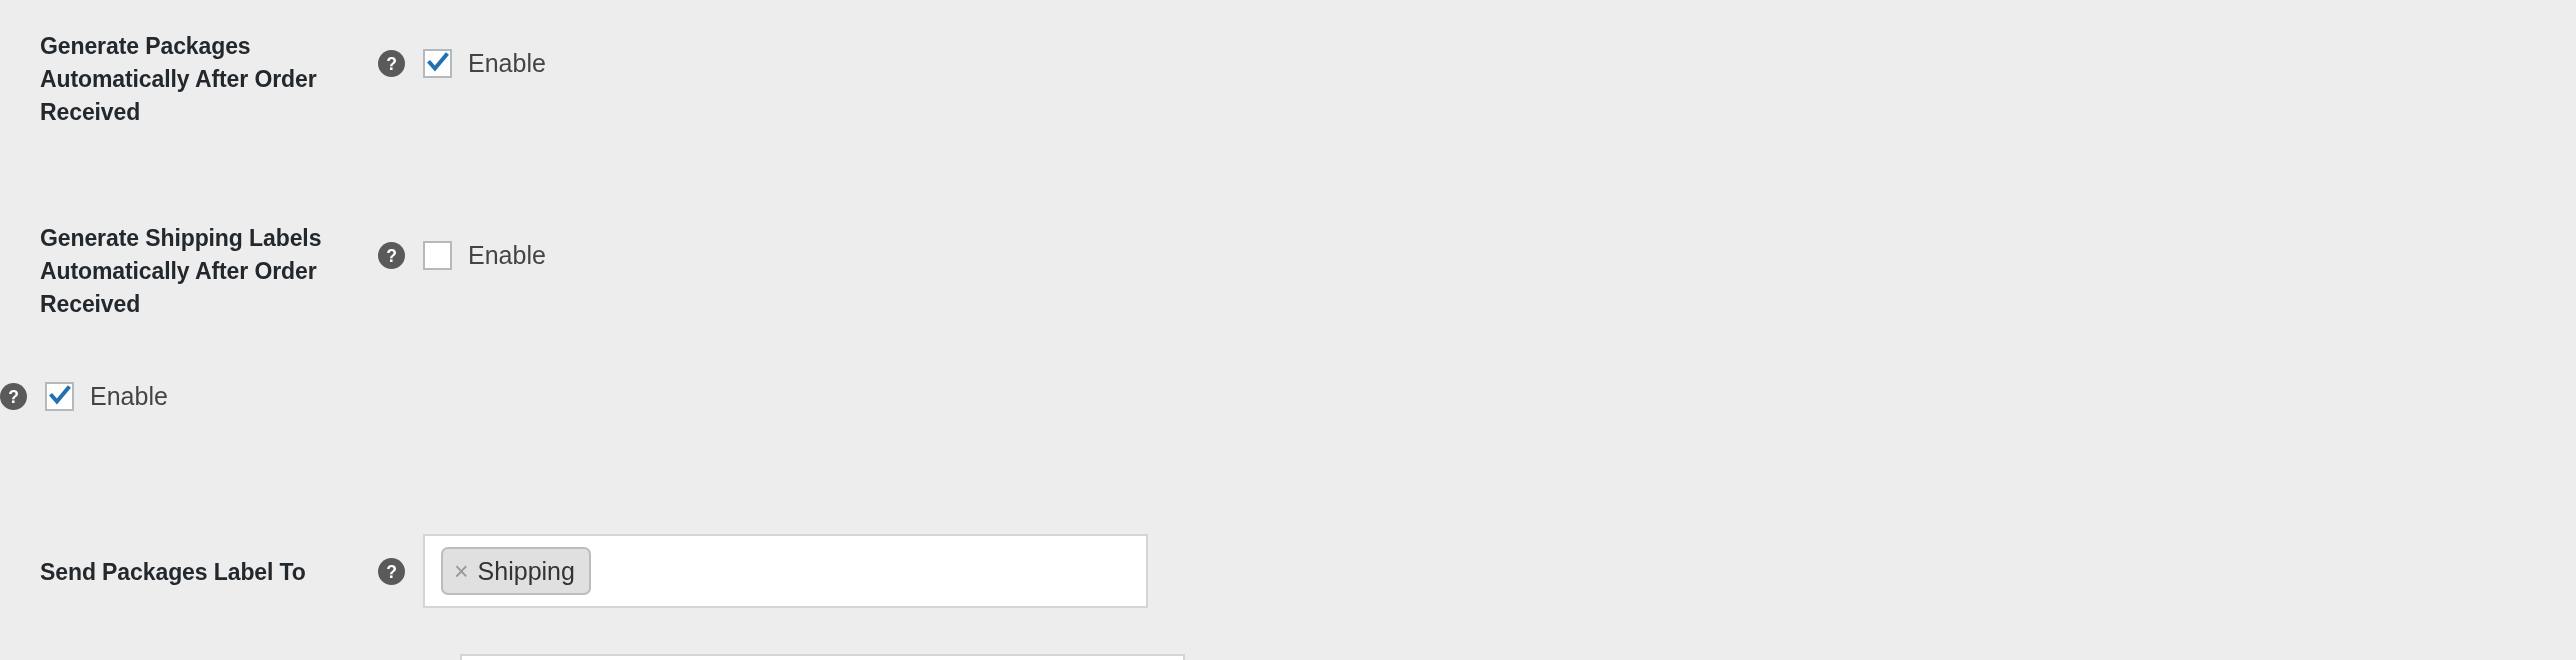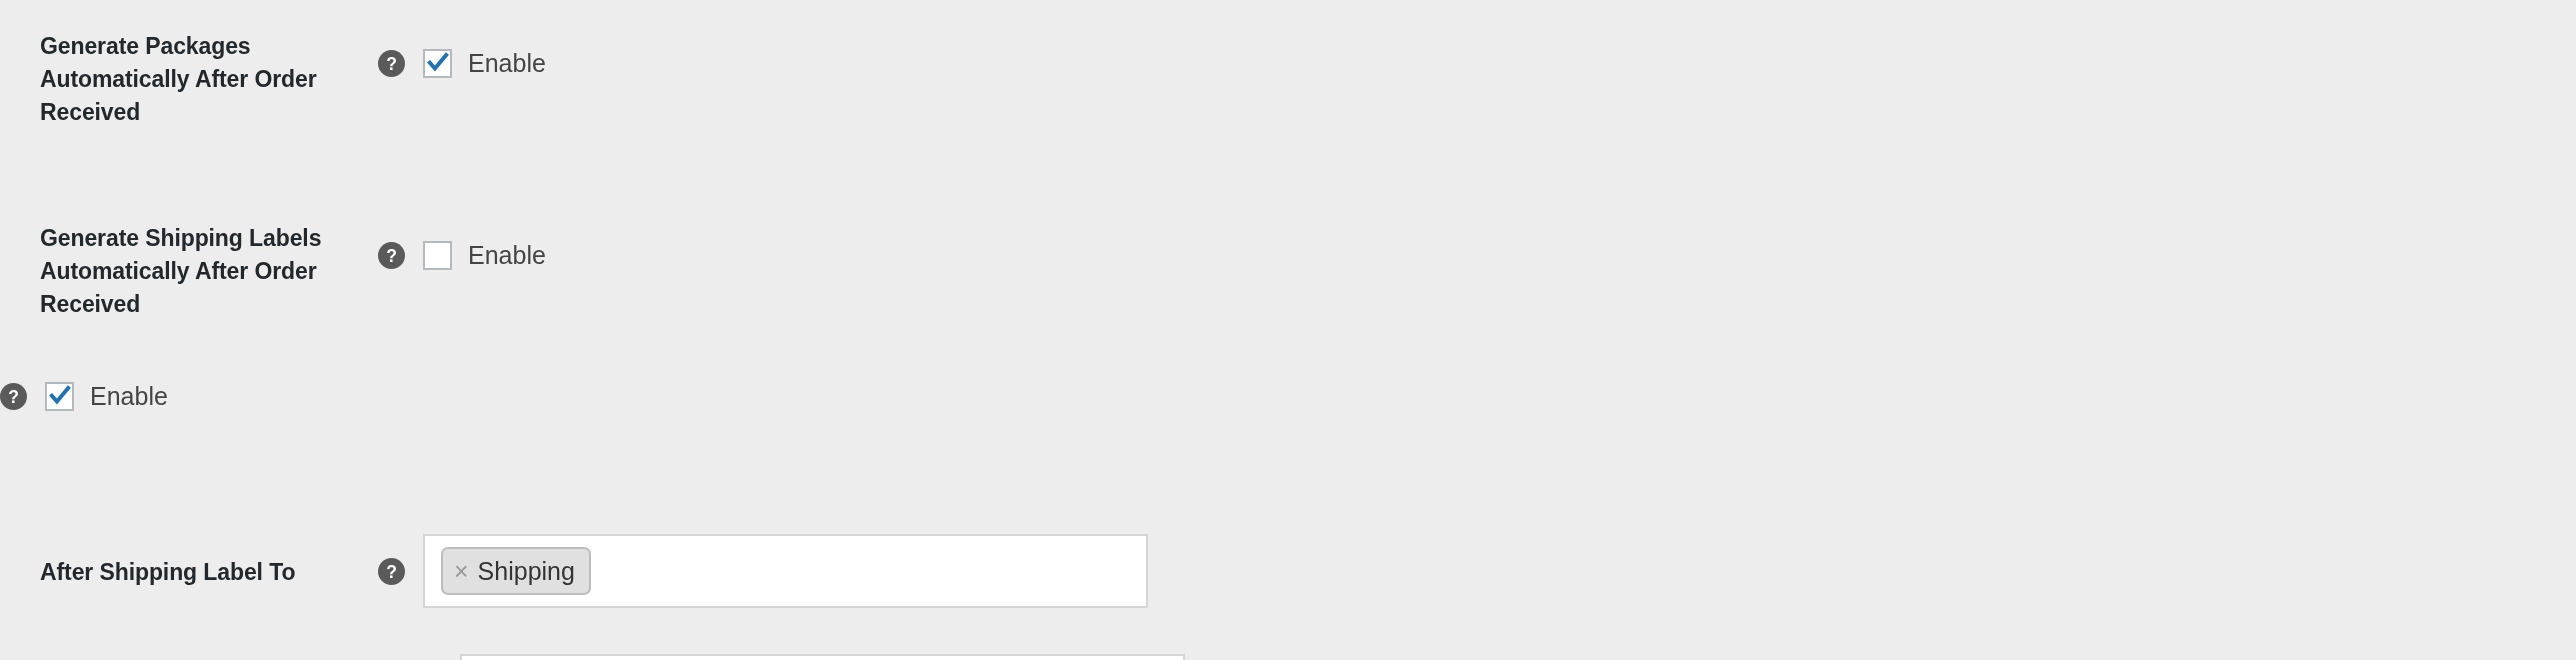--- a/index.html
+++ b/index.html
@@ -194,21 +194,21 @@
           <svg width="23" height="23" viewBox="0 0 24 24" aria-hidden="true">
             <path d="M3.5 12.2 L8.8 18.2 L20.5 4.2" fill="none" stroke="#2271b1" stroke-width="4.2" stroke-linecap="square" stroke-linejoin="miter"></path>
           </svg>
         </span>
         <span class="enable-label">Enable</span>
       </span>
     </div>
   </div>
 
   <div class="field-row" style="top:534px;">
-    <div class="field-label" style="padding-top:22px;">After Shipping Label To</div>
+    <div class="field-label" style="padding-top:22px;">Send Packages Label To</div>
     <div class="field-control" style="height:74px;">
       <span class="help-tip">
         <svg width="27" height="27" viewBox="0 0 20 20" aria-hidden="true">
           <text x="10" y="14.8" text-anchor="middle" font-family="Liberation Sans, sans-serif" font-size="13" font-weight="bold" fill="#ffffff">?</text>
         </svg>
       </span>
       <div class="select2-box" style="margin-left:18px;">
         <span class="select2-tag">
           <span class="tag-remove">×</span>
           <span class="tag-text">Shipping</span>

